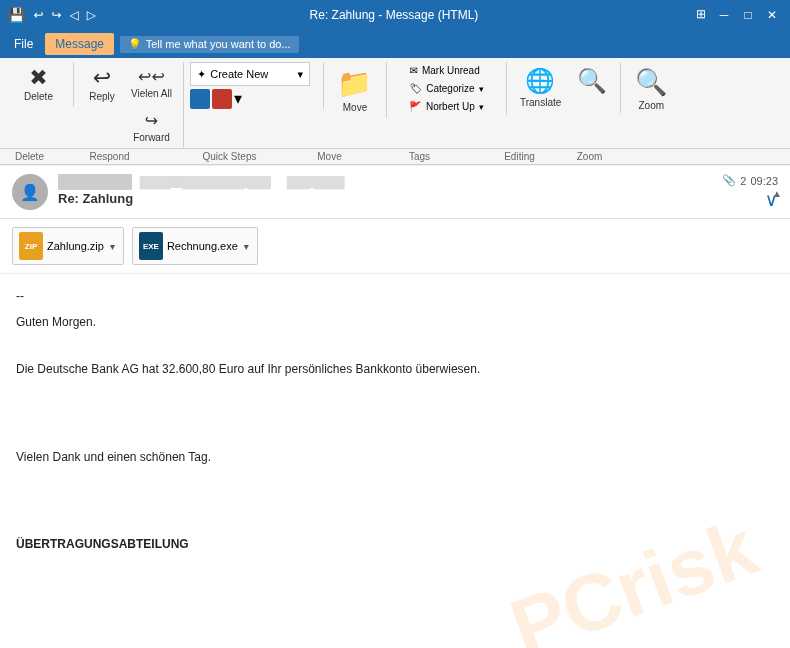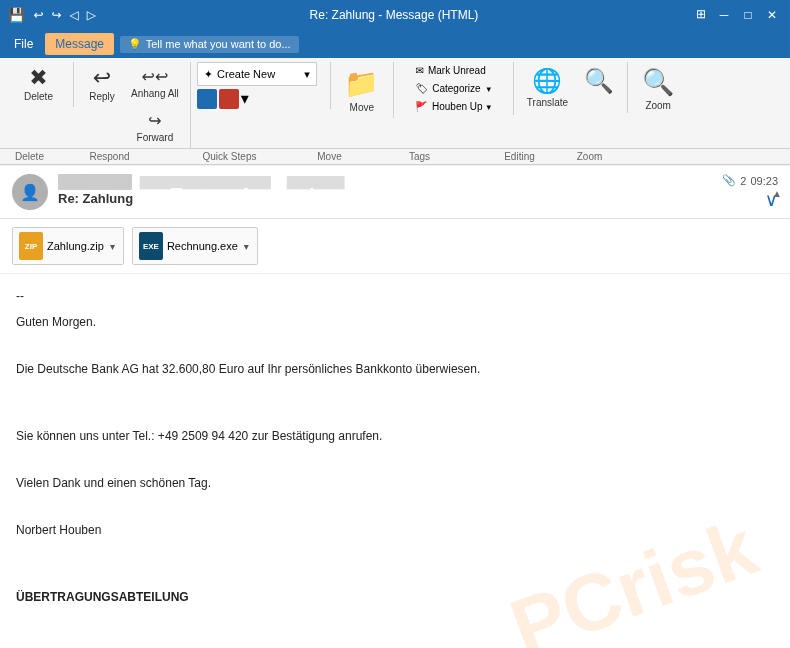--- a/index.html
+++ b/index.html
@@ -381,21 +381,21 @@
 
       <div class="ribbon-group">
         <div class="ribbon-group-buttons">
           <button class="ribbon-btn-large">
             <span class="ribbon-btn-icon">↩</span>
             <span>Reply</span>
           </button>
           <div class="respond-pair">
             <button class="ribbon-btn-small">
               <span style="font-size:16px;">↩↩</span>
-              <span>Anhang All</span>
+              <span>Vielen All</span>
             </button>
             <button class="ribbon-btn-small">
               <span style="font-size:16px;">↪</span>
               <span>Forward</span>
             </button>
           </div>
         </div>
       </div>
 
       <div class="ribbon-group" style="min-width:140px;">
@@ -429,21 +429,21 @@
               <span>✉</span>
               <span>Mark Unread</span>
             </div>
             <div class="tag-btn">
               <span>🏷</span>
               <span>Categorize</span>
               <span style="font-size:9px; margin-left:auto;">▾</span>
             </div>
             <div class="tag-btn">
               <span style="color:#c0392b;">🚩</span>
-              <span>Houben Up</span>
+              <span>Norbert Up</span>
               <span style="font-size:9px; margin-left:auto;">▾</span>
             </div>
           </div>
         </div>
       </div>
 
       <div class="ribbon-group">
         <div class="ribbon-group-buttons">
           <button class="ribbon-btn-large">
             <span style="font-size:24px;">🌐</span>
@@ -516,25 +516,23 @@
   </div>
 
   <div class="email-body-container">
     <div class="email-content">
       <p>--</p>
       <p>Guten Morgen.</p>
       <br>
       <p>Die Deutsche Bank AG hat 32.600,80 Euro auf Ihr persönliches Bankkonto überwiesen.</p>
       <br>
       <br>
-      <p>Sie können uns unter Tel.: +49 2509 94 420 zur Bestätigung anrufen.</p>
       <br>
       <p>Vielen Dank und einen schönen Tag.</p>
       <br>
-      <p>Norbert Houben</p>
       <br>
       <br>
       <p style="font-weight:600;">ÜBERTRAGUNGSABTEILUNG</p>
       
       
       
     </div>
     <div class="watermark">PCrisk</div>
   </div>
 

